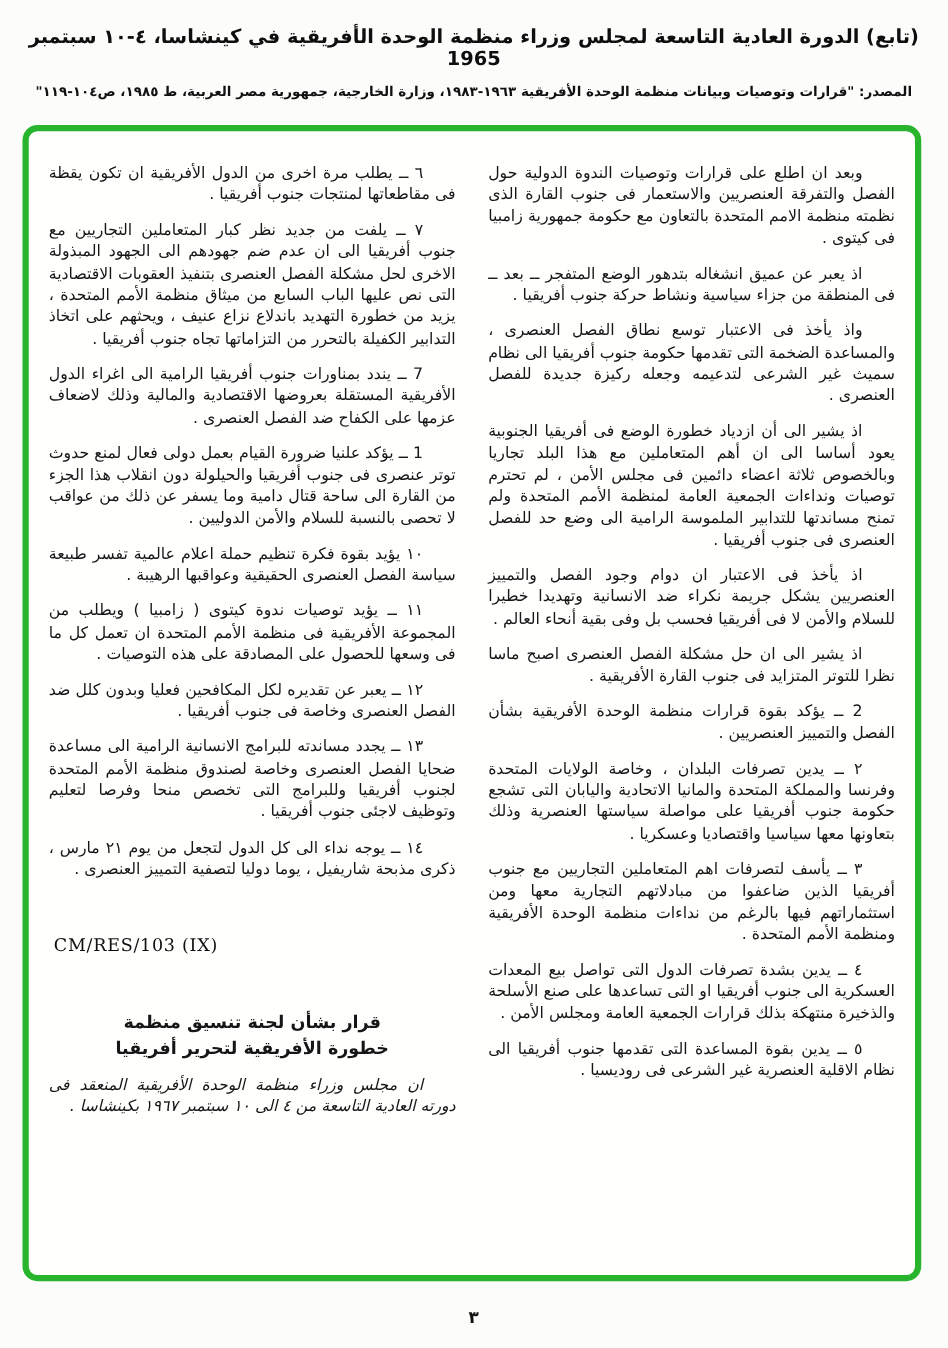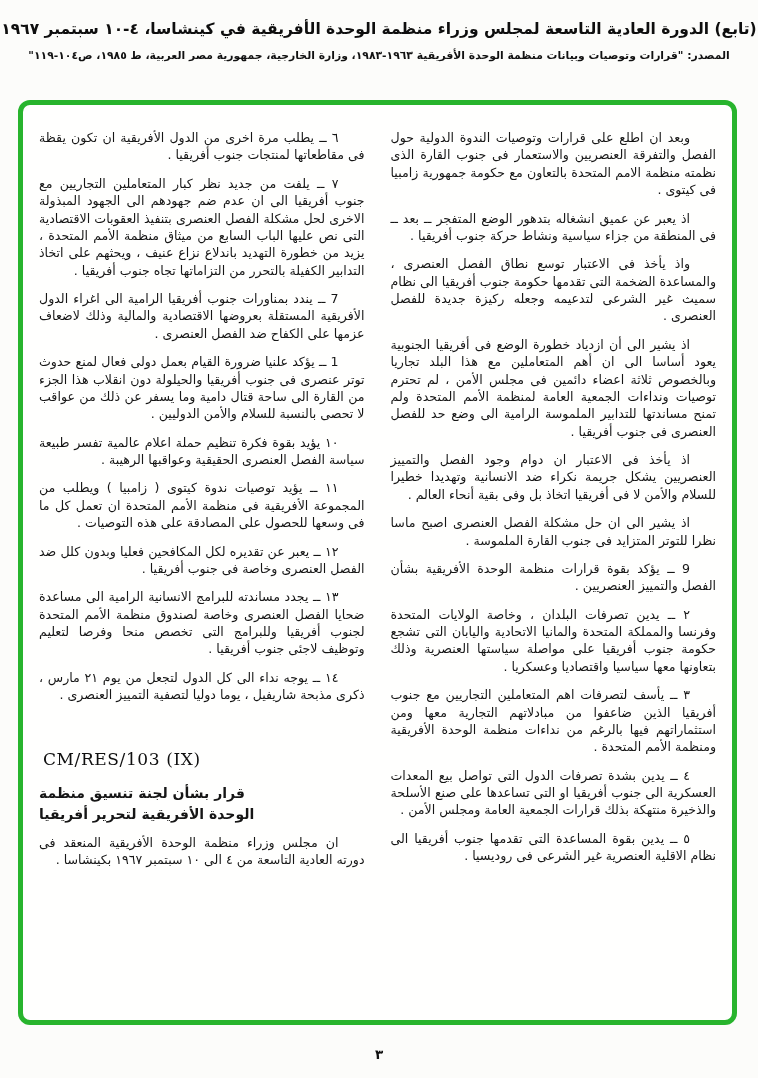--- a/index.html
+++ b/index.html
@@ -48,61 +48,62 @@
     color:#161616;
   }
   .col p.para {
     margin:0 0 11px 0;
     text-indent:26px;
   }
   .doc-ref {
     direction:ltr;
     text-align:left;
     font-family:"DejaVu Serif", serif;
-    font-size:17px;
+    font-size:14px;
     letter-spacing:0.6px;
-    margin:44px 0 12px 4px;
+    margin:44px 0 41px 4px;
     color:#0f0f0f;
   }
   .res-heading {
-    text-align:left;
+    text-align:center;
     font-weight:bold;
     font-size:14px;
     line-height:1.5;
     margin:0 0 9px 0;
   }
   .closing {
     margin:0;
     text-indent:26px;
+    font-style:italic;
   }
   .page-number {
     position:absolute; bottom:16px; left:0; right:0;
     text-align:center;
     font-size:13.5px; font-weight:bold; color:#111;
   }
 </style>
 </head>
 <body>
 
 <div class="page-header">
-  <div class="header-title">(تابع) الدورة العادية التاسعة لمجلس وزراء منظمة الوحدة الأفريقية في كينشاسا، ٤-١٠ سبتمبر ١٩٦٧</div>
+  <div class="header-title">(تابع) الدورة العادية التاسعة لمجلس وزراء منظمة الوحدة الأفريقية في كينشاسا، ٤-١٠ سبتمبر 1965</div>
   <div class="header-source">المصدر: "قرارات وتوصيات وبيانات منظمة الوحدة الأفريقية ١٩٦٣-١٩٨٣، وزارة الخارجية، جمهورية مصر العربية، ط ١٩٨٥، ص١٠٤-١١٩"</div>
 </div>
 
 <div class="content-frame">
   <div class="columns">
 
     <div class="col">
       <p class="para">وبعد ان اطلع على قرارات وتوصيات الندوة الدولية حول الفصل والتفرقة العنصريين والاستعمار فى جنوب القارة الذى نظمته منظمة الامم المتحدة بالتعاون مع حكومة جمهورية زامبيا فى كيتوى .</p>
       <p class="para">اذ يعبر عن عميق انشغاله بتدهور الوضع المتفجر ــ بعد ــ فى المنطقة من جزاء سياسية ونشاط حركة جنوب أفريقيا .</p>
       <p class="para">واذ يأخذ فى الاعتبار توسع نطاق الفصل العنصرى ، والمساعدة الضخمة التى تقدمها حكومة جنوب أفريقيا الى نظام سميث غير الشرعى لتدعيمه وجعله ركيزة جديدة للفصل العنصرى .</p>
       <p class="para">اذ يشير الى أن ازدياد خطورة الوضع فى أفريقيا الجنوبية يعود أساسا الى ان أهم المتعاملين مع هذا البلد تجاريا وبالخصوص ثلاثة اعضاء دائمين فى مجلس الأمن ، لم تحترم توصيات ونداءات الجمعية العامة لمنظمة الأمم المتحدة ولم تمنح مساندتها للتدابير الملموسة الرامية الى وضع حد للفصل العنصرى فى جنوب أفريقيا .</p>
-      <p class="para">اذ يأخذ فى الاعتبار ان دوام وجود الفصل والتمييز العنصريين يشكل جريمة نكراء ضد الانسانية وتهديدا خطيرا للسلام والأمن لا فى أفريقيا اتخاذ بل وفى بقية أنحاء العالم .</p>
-      <p class="para">اذ يشير الى ان حل مشكلة الفصل العنصرى اصبح ماسا نظرا للتوتر المتزايد فى جنوب القارة الملموسة .</p>
-      <p class="para">9 ــ يؤكد بقوة قرارات منظمة الوحدة الأفريقية بشأن الفصل والتمييز العنصريين .</p>
+      <p class="para">اذ يأخذ فى الاعتبار ان دوام وجود الفصل والتمييز العنصريين يشكل جريمة نكراء ضد الانسانية وتهديدا خطيرا للسلام والأمن لا فى أفريقيا فحسب بل وفى بقية أنحاء العالم .</p>
+      <p class="para">اذ يشير الى ان حل مشكلة الفصل العنصرى اصبح ماسا نظرا للتوتر المتزايد فى جنوب القارة الأفريقية .</p>
+      <p class="para">2 ــ يؤكد بقوة قرارات منظمة الوحدة الأفريقية بشأن الفصل والتمييز العنصريين .</p>
       <p class="para">٢ ــ يدين تصرفات البلدان ، وخاصة الولايات المتحدة وفرنسا والمملكة المتحدة والمانيا الاتحادية واليابان التى تشجع حكومة جنوب أفريقيا على مواصلة سياستها العنصرية وذلك بتعاونها معها سياسيا واقتصاديا وعسكريا .</p>
       <p class="para">٣ ــ يأسف لتصرفات اهم المتعاملين التجاريين مع جنوب أفريقيا الذين ضاعفوا من مبادلاتهم التجارية معها ومن استثماراتهم فيها بالرغم من نداءات منظمة الوحدة الأفريقية ومنظمة الأمم المتحدة .</p>
       <p class="para">٤ ــ يدين بشدة تصرفات الدول التى تواصل بيع المعدات العسكرية الى جنوب أفريقيا او التى تساعدها على صنع الأسلحة والذخيرة منتهكة بذلك قرارات الجمعية العامة ومجلس الأمن .</p>
       <p class="para">٥ ــ يدين بقوة المساعدة التى تقدمها جنوب أفريقيا الى نظام الاقلية العنصرية غير الشرعى فى روديسيا .</p>
     </div>
 
     <div class="col">
       <p class="para">٦ ــ يطلب مرة اخرى من الدول الأفريقية ان تكون يقظة فى مقاطعاتها لمنتجات جنوب أفريقيا .</p>
       <p class="para">٧ ــ يلفت من جديد نظر كبار المتعاملين التجاريين مع جنوب أفريقيا الى ان عدم ضم جهودهم الى الجهود المبذولة الاخرى لحل مشكلة الفصل العنصرى بتنفيذ العقوبات الاقتصادية التى نص عليها الباب السابع من ميثاق منظمة الأمم المتحدة ، يزيد من خطورة التهديد باندلاع نزاع عنيف ، ويحثهم على اتخاذ التدابير الكفيلة بالتحرر من التزاماتها تجاه جنوب أفريقيا .</p>
       <p class="para">7 ــ يندد بمناورات جنوب أفريقيا الرامية الى اغراء الدول الأفريقية المستقلة بعروضها الاقتصادية والمالية وذلك لاضعاف عزمها على الكفاح ضد الفصل العنصرى .</p>
@@ -110,21 +111,21 @@
       <p class="para">١٠ يؤيد بقوة فكرة تنظيم حملة اعلام عالمية تفسر طبيعة سياسة الفصل العنصرى الحقيقية وعواقبها الرهيبة .</p>
       <p class="para">١١ ــ يؤيد توصيات ندوة كيتوى ( زامبيا ) ويطلب من المجموعة الأفريقية فى منظمة الأمم المتحدة ان تعمل كل ما فى وسعها للحصول على المصادقة على هذه التوصيات .</p>
       <p class="para">١٢ ــ يعبر عن تقديره لكل المكافحين فعليا وبدون كلل ضد الفصل العنصرى وخاصة فى جنوب أفريقيا .</p>
       <p class="para">١٣ ــ يجدد مساندته للبرامج الانسانية الرامية الى مساعدة ضحايا الفصل العنصرى وخاصة لصندوق منظمة الأمم المتحدة لجنوب أفريقيا وللبرامج التى تخصص منحا وفرصا لتعليم وتوظيف لاجئى جنوب أفريقيا .</p>
       <p class="para">١٤ ــ يوجه نداء الى كل الدول لتجعل من يوم ٢١ مارس ، ذكرى مذبحة شاريفيل ، يوما دوليا لتصفية التمييز العنصرى .</p>
 
       <div class="doc-ref">CM/RES/103 (IX)</div>
 
       <div class="res-heading">
         <div>قرار بشأن لجنة تنسيق منظمة</div>
-        <div>الوحدة الأفريقية لتحرير أفريقيا</div>
+        <div>خطورة الأفريقية لتحرير أفريقيا</div>
       </div>
 
       <p class="para closing">ان مجلس وزراء منظمة الوحدة الأفريقية المنعقد فى دورته العادية التاسعة من ٤ الى ١٠ سبتمبر ١٩٦٧ بكينشاسا .</p>
     </div>
 
   </div>
 </div>
 
 <div class="page-number">٣</div>
 

